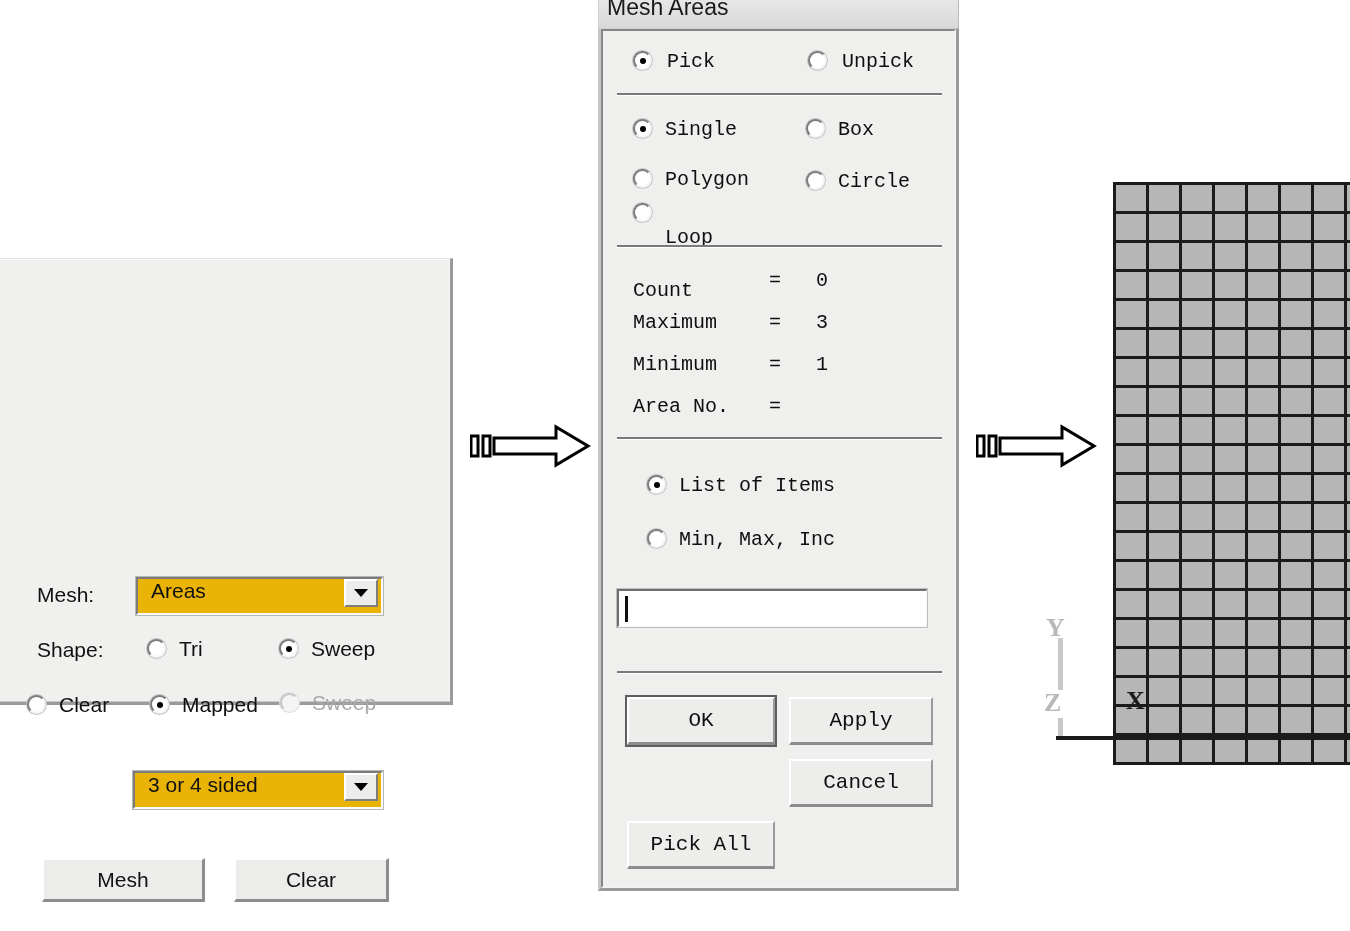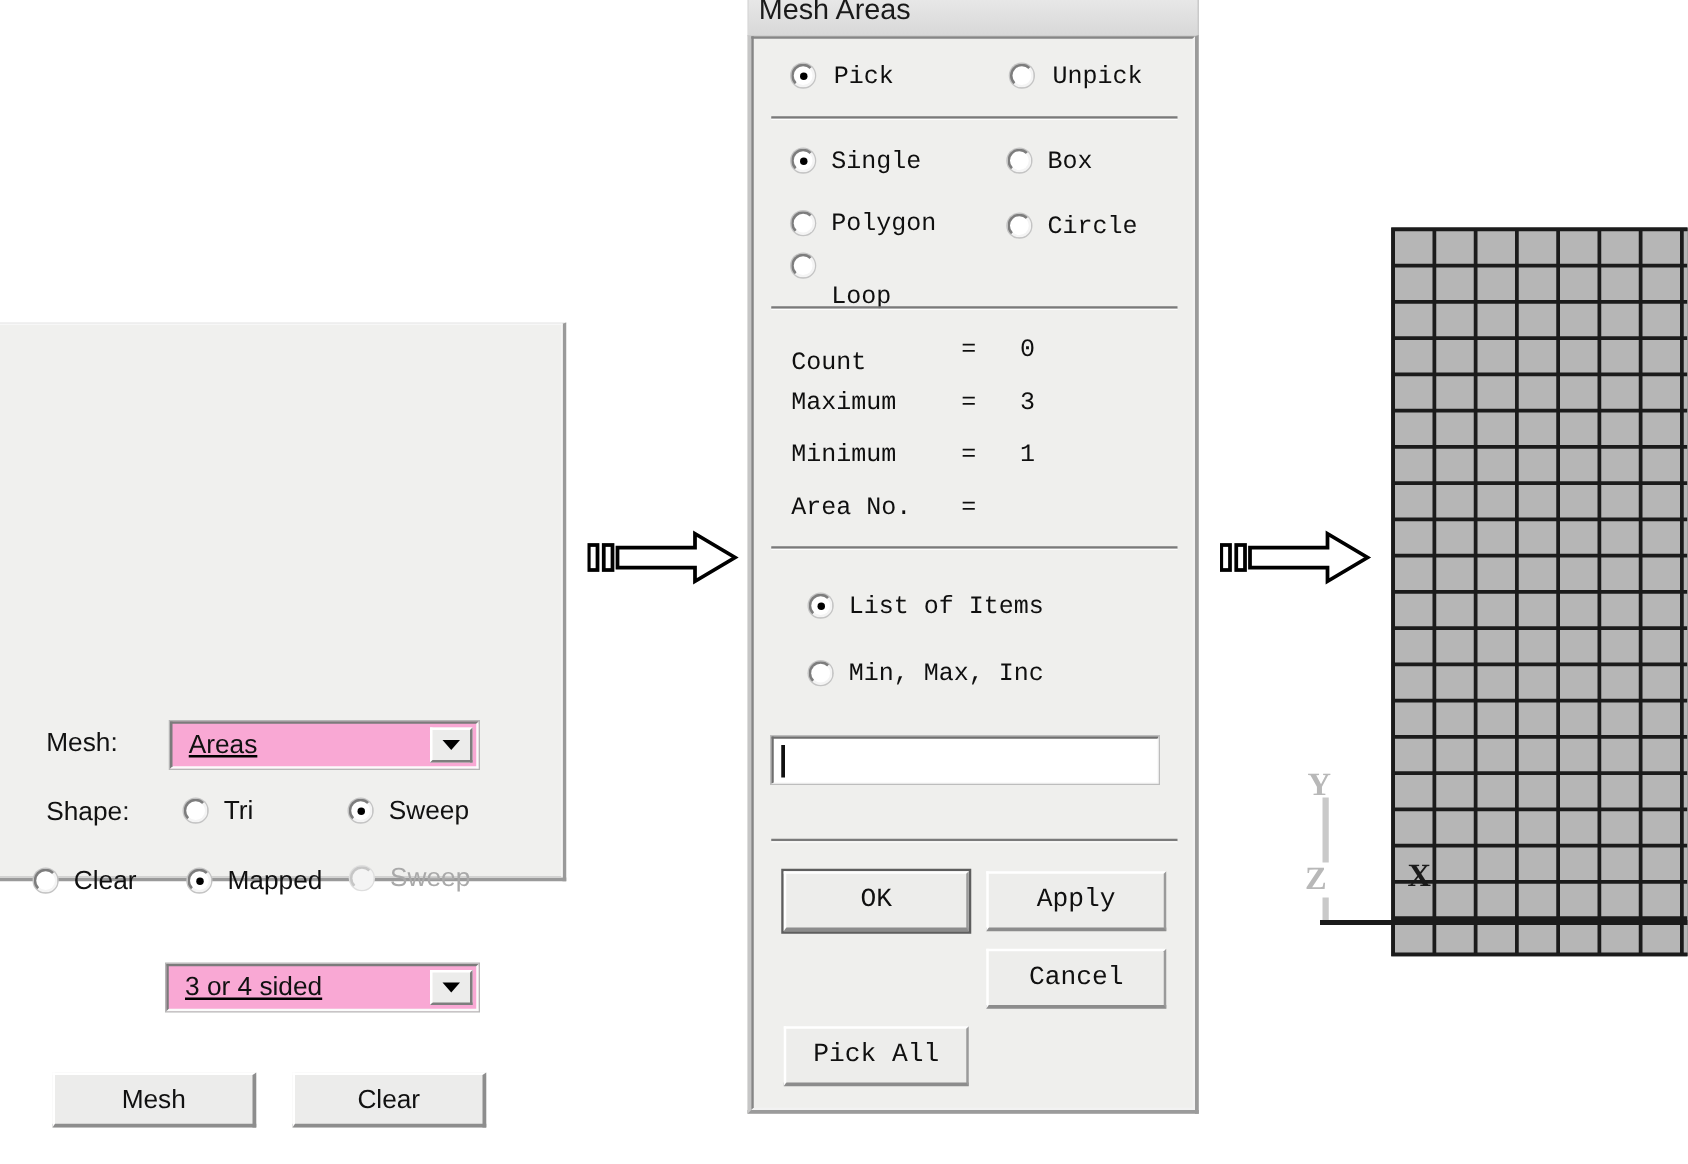--- a/index.html
+++ b/index.html
@@ -38,27 +38,27 @@
 
   .lbl {
     position: absolute;
     font-family: "Liberation Sans", sans-serif;
     font-size: 21px; color: #111; white-space: nowrap;
   }
   .lbl.dim { color: #a9a9a9; }
 
   .combo {
     position: absolute;
-    background: #f9a8d4;
+    background: #eab308;
     border-top: 2px solid #7b7b7b;
     border-left: 2px solid #7b7b7b;
     border-right: 2px solid #fbfbfb;
     border-bottom: 2px solid #fbfbfb;
     outline: 1px solid #b6b6b6;
-    display: flex; align-items: center; text-decoration: underline;
+    display: flex; align-items: flex-start;
   }
   .combo .val {
     flex: 1 1 auto; padding-left: 13px;
     font-size: 21px; color: #111; white-space: nowrap;
     font-family: "Liberation Sans", sans-serif;
   }
   .combo .arrowbtn {
     width: 34px; height: calc(100% - 6px); margin-right: 3px;
     background: #ececeb;
     border-top: 2px solid #ffffff;

